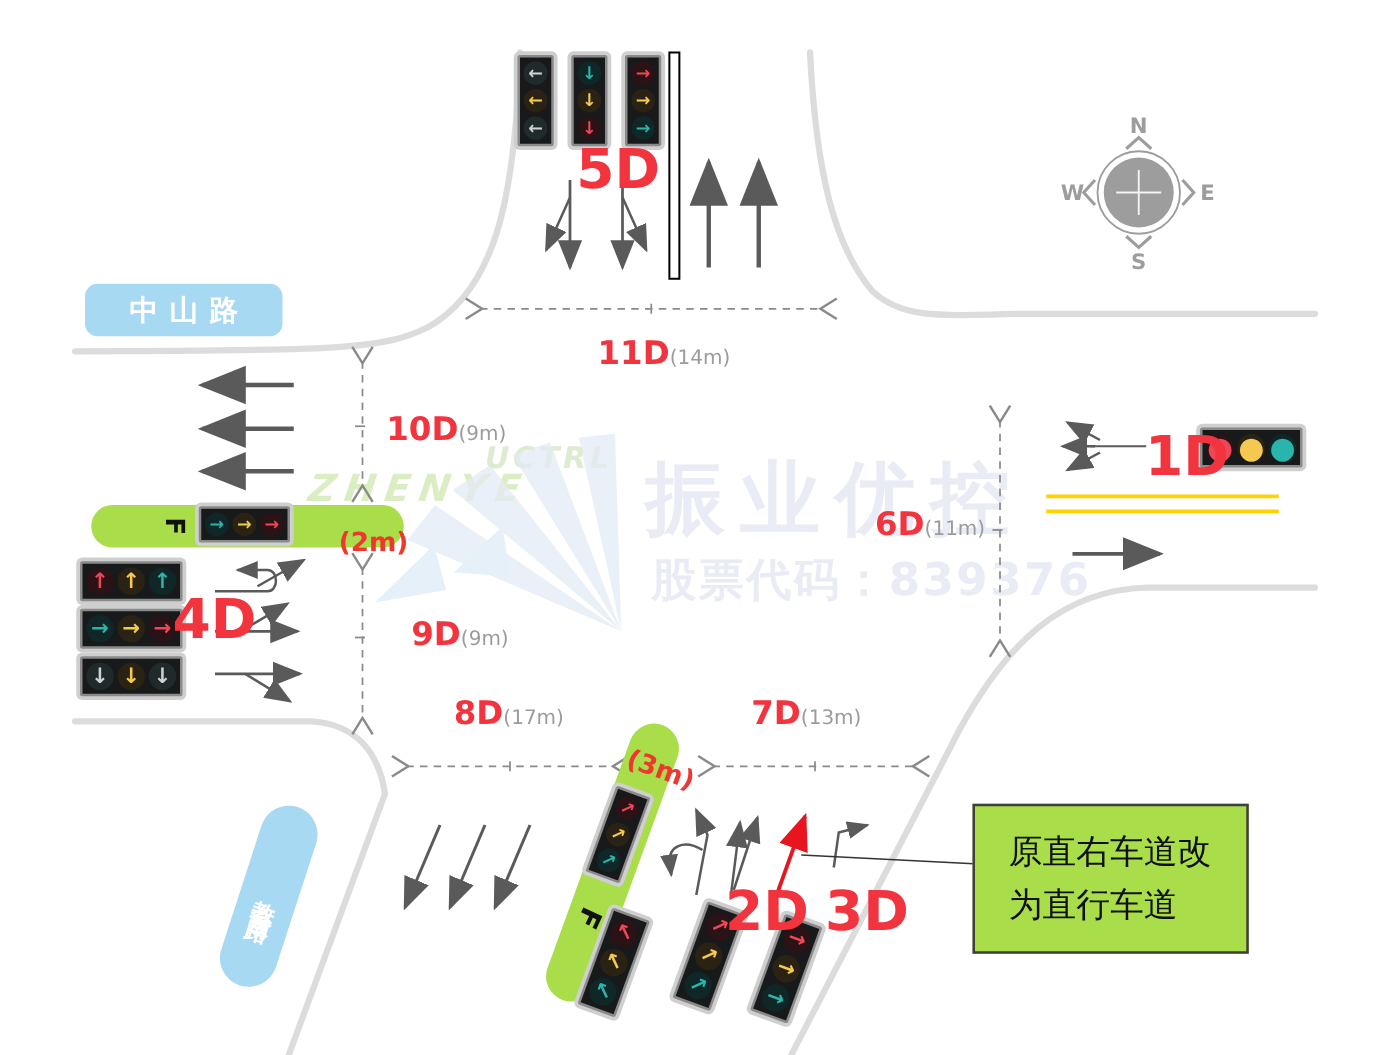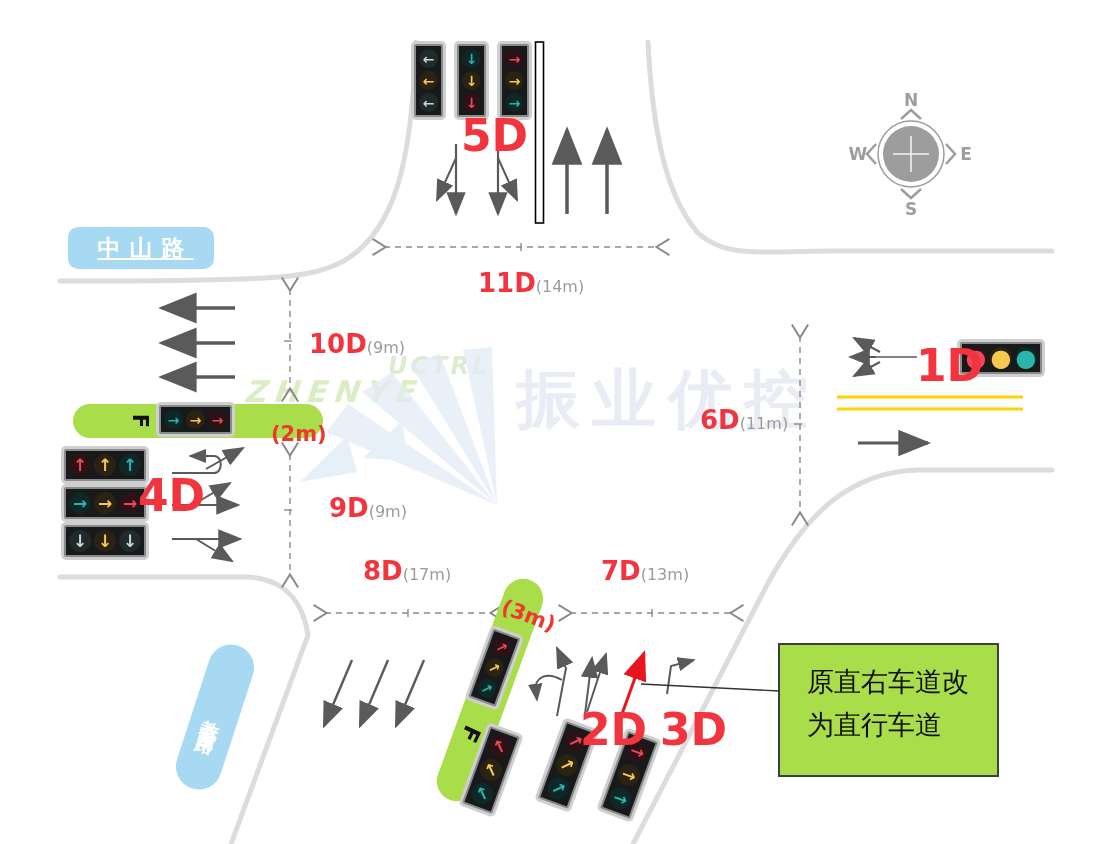--- a/index.html
+++ b/index.html
@@ -23,49 +23,50 @@
   .lamp.gray{color:#cdd3d3;background:#202a2a;}
   .lamp.ball{font-size:24px;}
   
   .rlabel{position:absolute;color:#f2343f;font-weight:bold;font-size:44px;z-index:4;white-space:nowrap;}
   .mlabel{position:absolute;font-size:26px;font-weight:bold;z-index:4;white-space:nowrap;}
   .mlabel .id{color:#f2343f;}
   .mlabel .len{color:#9b9b9b;font-weight:normal;font-size:16px;}
   
   .sign{position:absolute;background:#a8d9f2;color:#fff;font-weight:bold;z-index:4;
         display:flex;align-items:center;justify-content:center;}
-  #sign-west{left:68px;top:227px;width:146px;height:42px;border-radius:10px;
-             font-size:23px;letter-spacing:9px;padding-left:9px;box-sizing:border-box;text-decoration:underline;}
+  #sign-west{left:68px;top:227px;width:158px;height:42px;border-radius:10px;
+             font-size:23px;letter-spacing:9px;padding-left:9px;box-sizing:border-box;}
   #sign-south{left:192px;top:642px;width:46px;height:150px;border-radius:23px;
               transform:rotate(18deg);font-size:19px;letter-spacing:5px;}
   #sign-south .vt{writing-mode:vertical-rl;text-orientation:upright;}
   
   .median{position:absolute;background:#a9dd4a;z-index:2;}
   #median-west{left:73px;top:404px;width:250px;height:34px;border-radius:17px;}
   #median-south{left:470px;top:573px;width:40px;height:234px;border-radius:20px;transform:rotate(20deg);}
   .mwidth{position:absolute;color:#f0372f;font-weight:bold;font-size:21px;}
   .fmark{position:absolute;color:#111;font-weight:bold;font-size:21px;}
   
-  #note-box{left:778px;top:643px;width:221px;height:134px;background:#a9dd4a;
+  #note-box{left:778px;top:643px;width:221px;height:120px;background:#a9dd4a;
             border:2px solid #3f3f3f;box-sizing:border-box;padding:15px 0 0 27px;
             font-size:27px;color:#101010;line-height:43px;}
   
   #wm-brand{left:516px;top:356px;font-size:64px;color:#e9ecf5;letter-spacing:12px;}
   #wm-stock{left:521px;top:440px;font-size:36px;color:#e9ecf5;letter-spacing:2px;}
   #wm-latin{left:247px;top:374px;font-size:30px;font-style:italic;color:rgba(176,214,120,.45);letter-spacing:7px;transform:skewX(-8deg);}
   #wm-latin2{left:388px;top:352px;font-size:24px;font-style:italic;color:rgba(170,205,140,.4);letter-spacing:3px;}
 </style>
 </head>
 <body>
 
 <div id="stage">
 
   <div class="wm" id="wm-latin">ZHENYE</div>
   <div class="wm" id="wm-latin2">UCTRL</div>
   <div class="wm" id="wm-brand">振业优控</div>
+  <div class="wm" id="wm-stock">股票代码：839376</div>
 
   <svg id="gfx" width="1106" height="844" viewBox="0 0 1106 844">
     <defs>
       <marker id="tri" viewBox="0 0 10 8" refX="9" refY="4" markerWidth="9" markerHeight="7.5" orient="auto-start-reverse">
         <path d="M0,0 L10,4 L0,8 z" fill="#5a5a5a"></path>
       </marker>
       <marker id="triBig" viewBox="0 0 10 8" refX="9" refY="4" markerWidth="11" markerHeight="9" orient="auto-start-reverse">
         <path d="M0,0 L10,4 L0,8 z" fill="#5a5a5a"></path>
       </marker>
       <marker id="triRed" viewBox="0 0 10 8" refX="9" refY="4" markerWidth="10" markerHeight="8" orient="auto-start-reverse">

